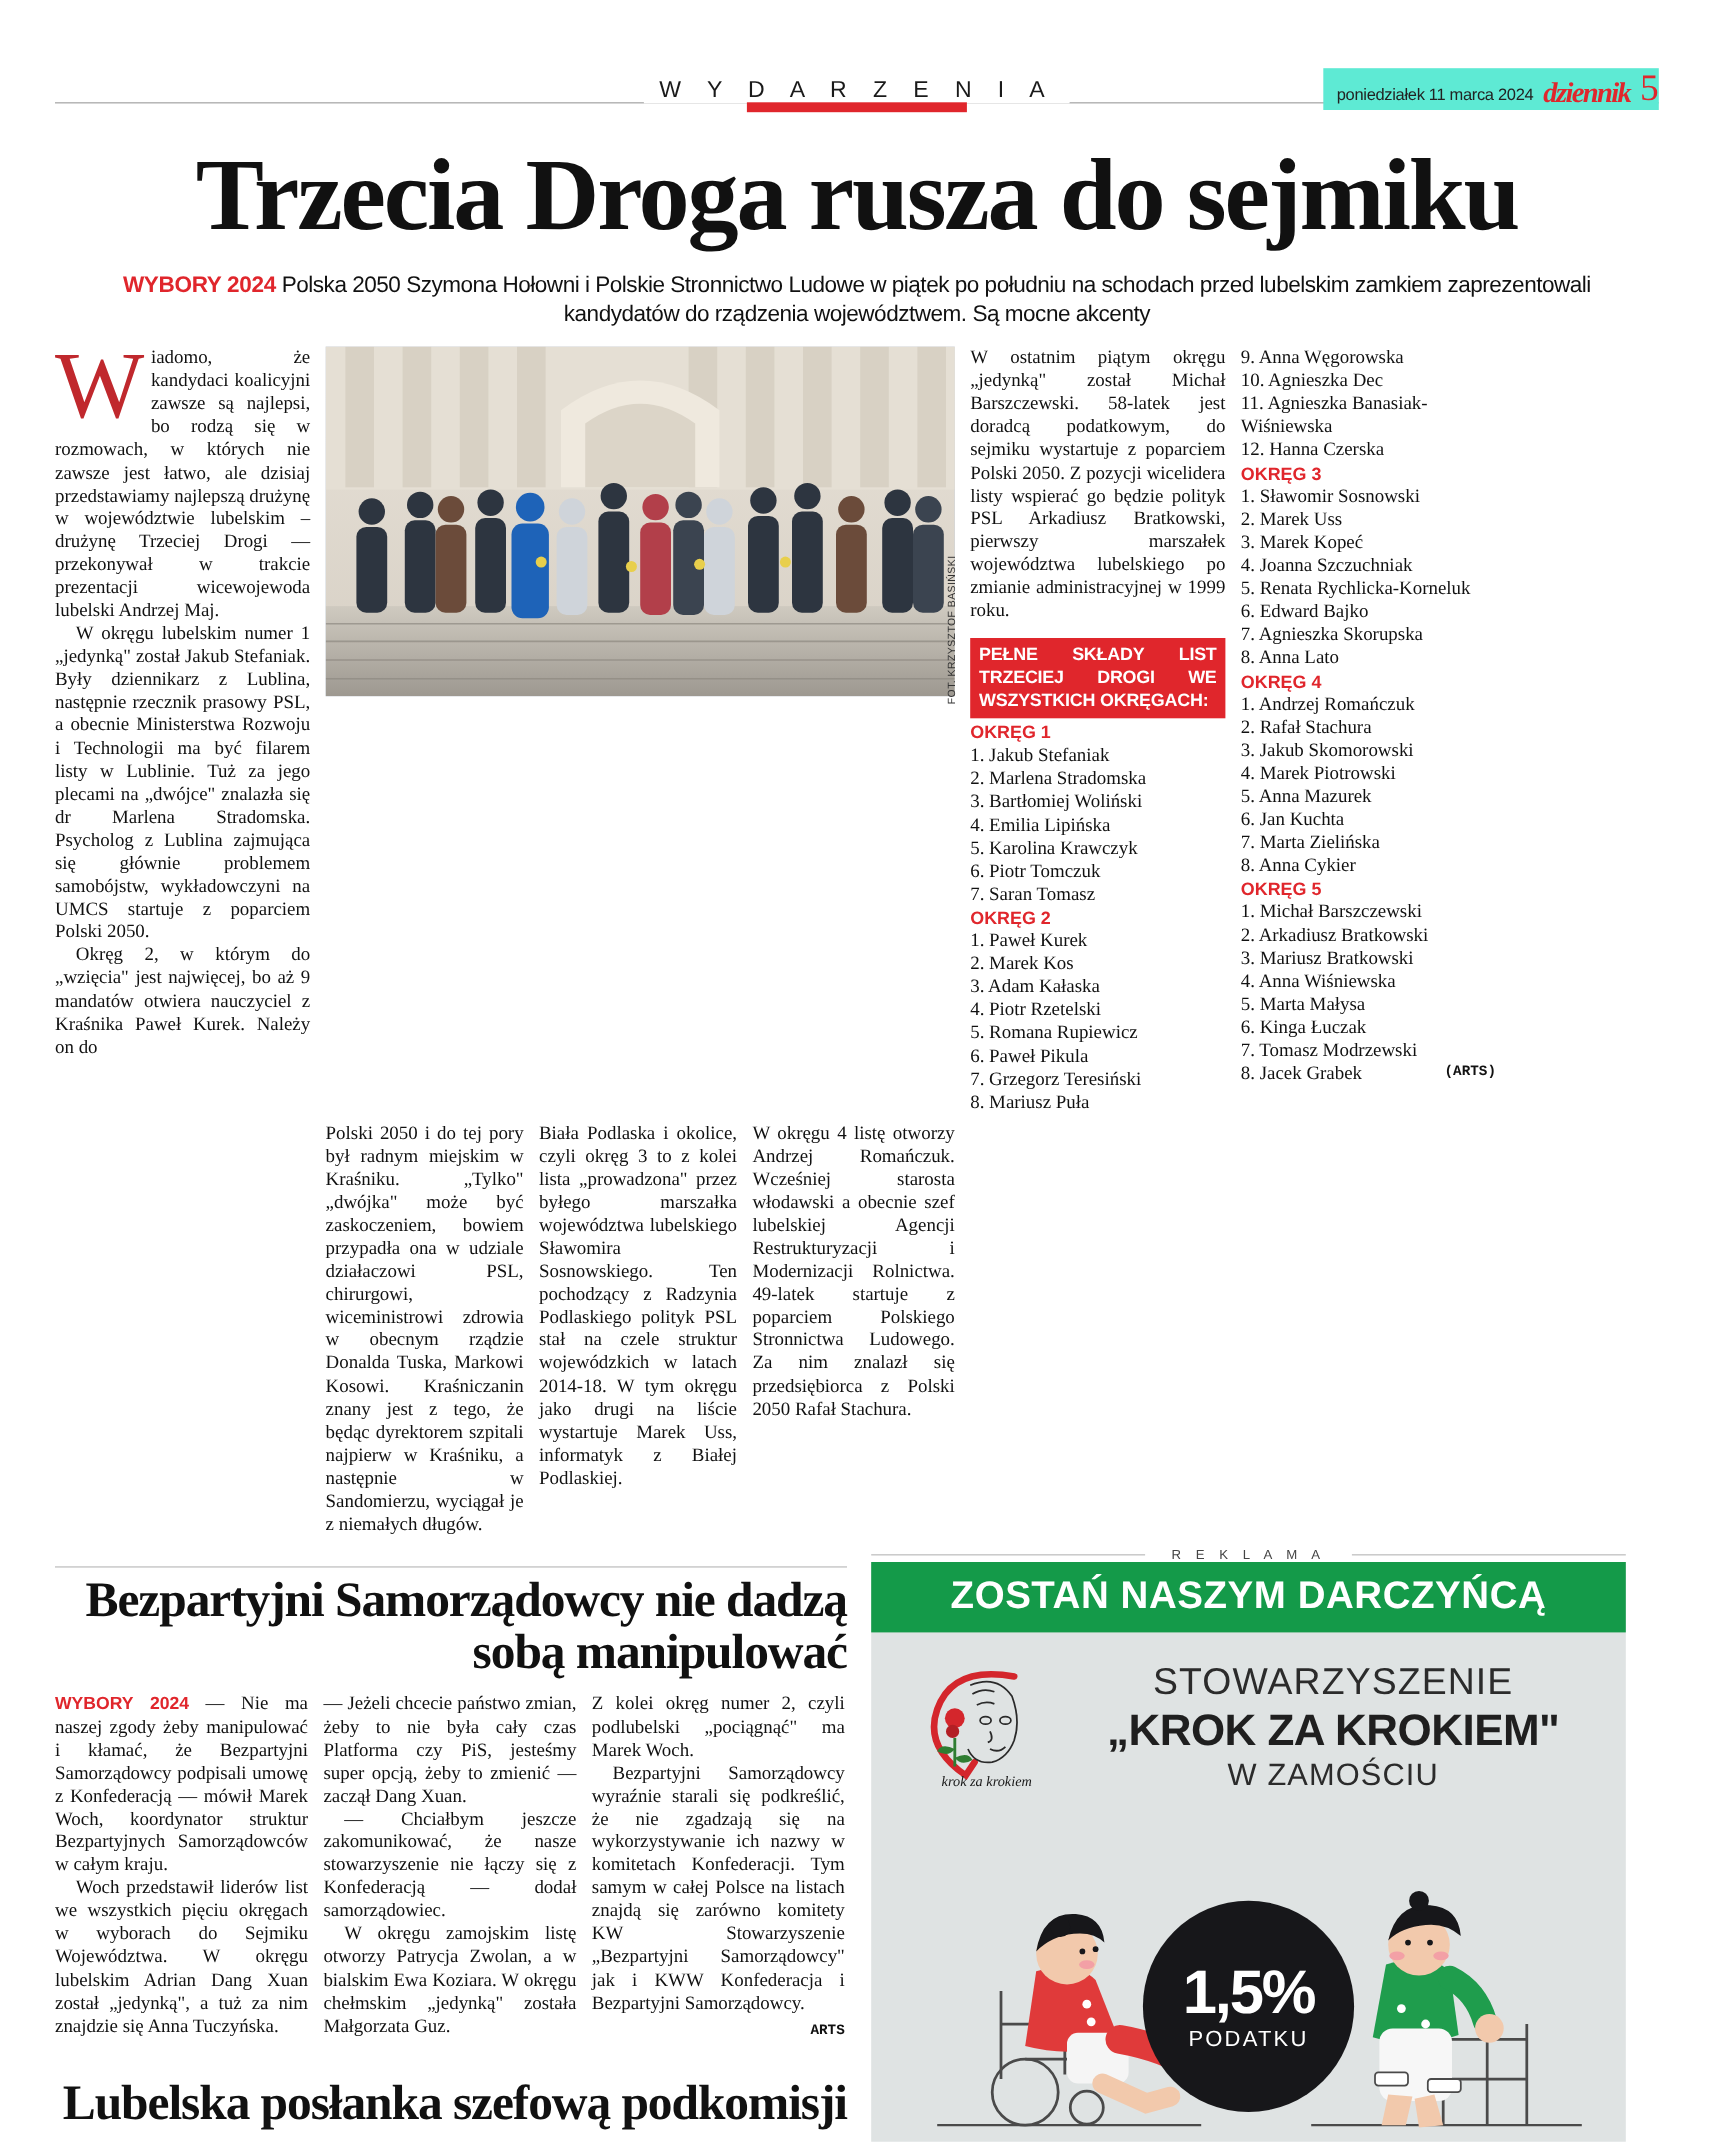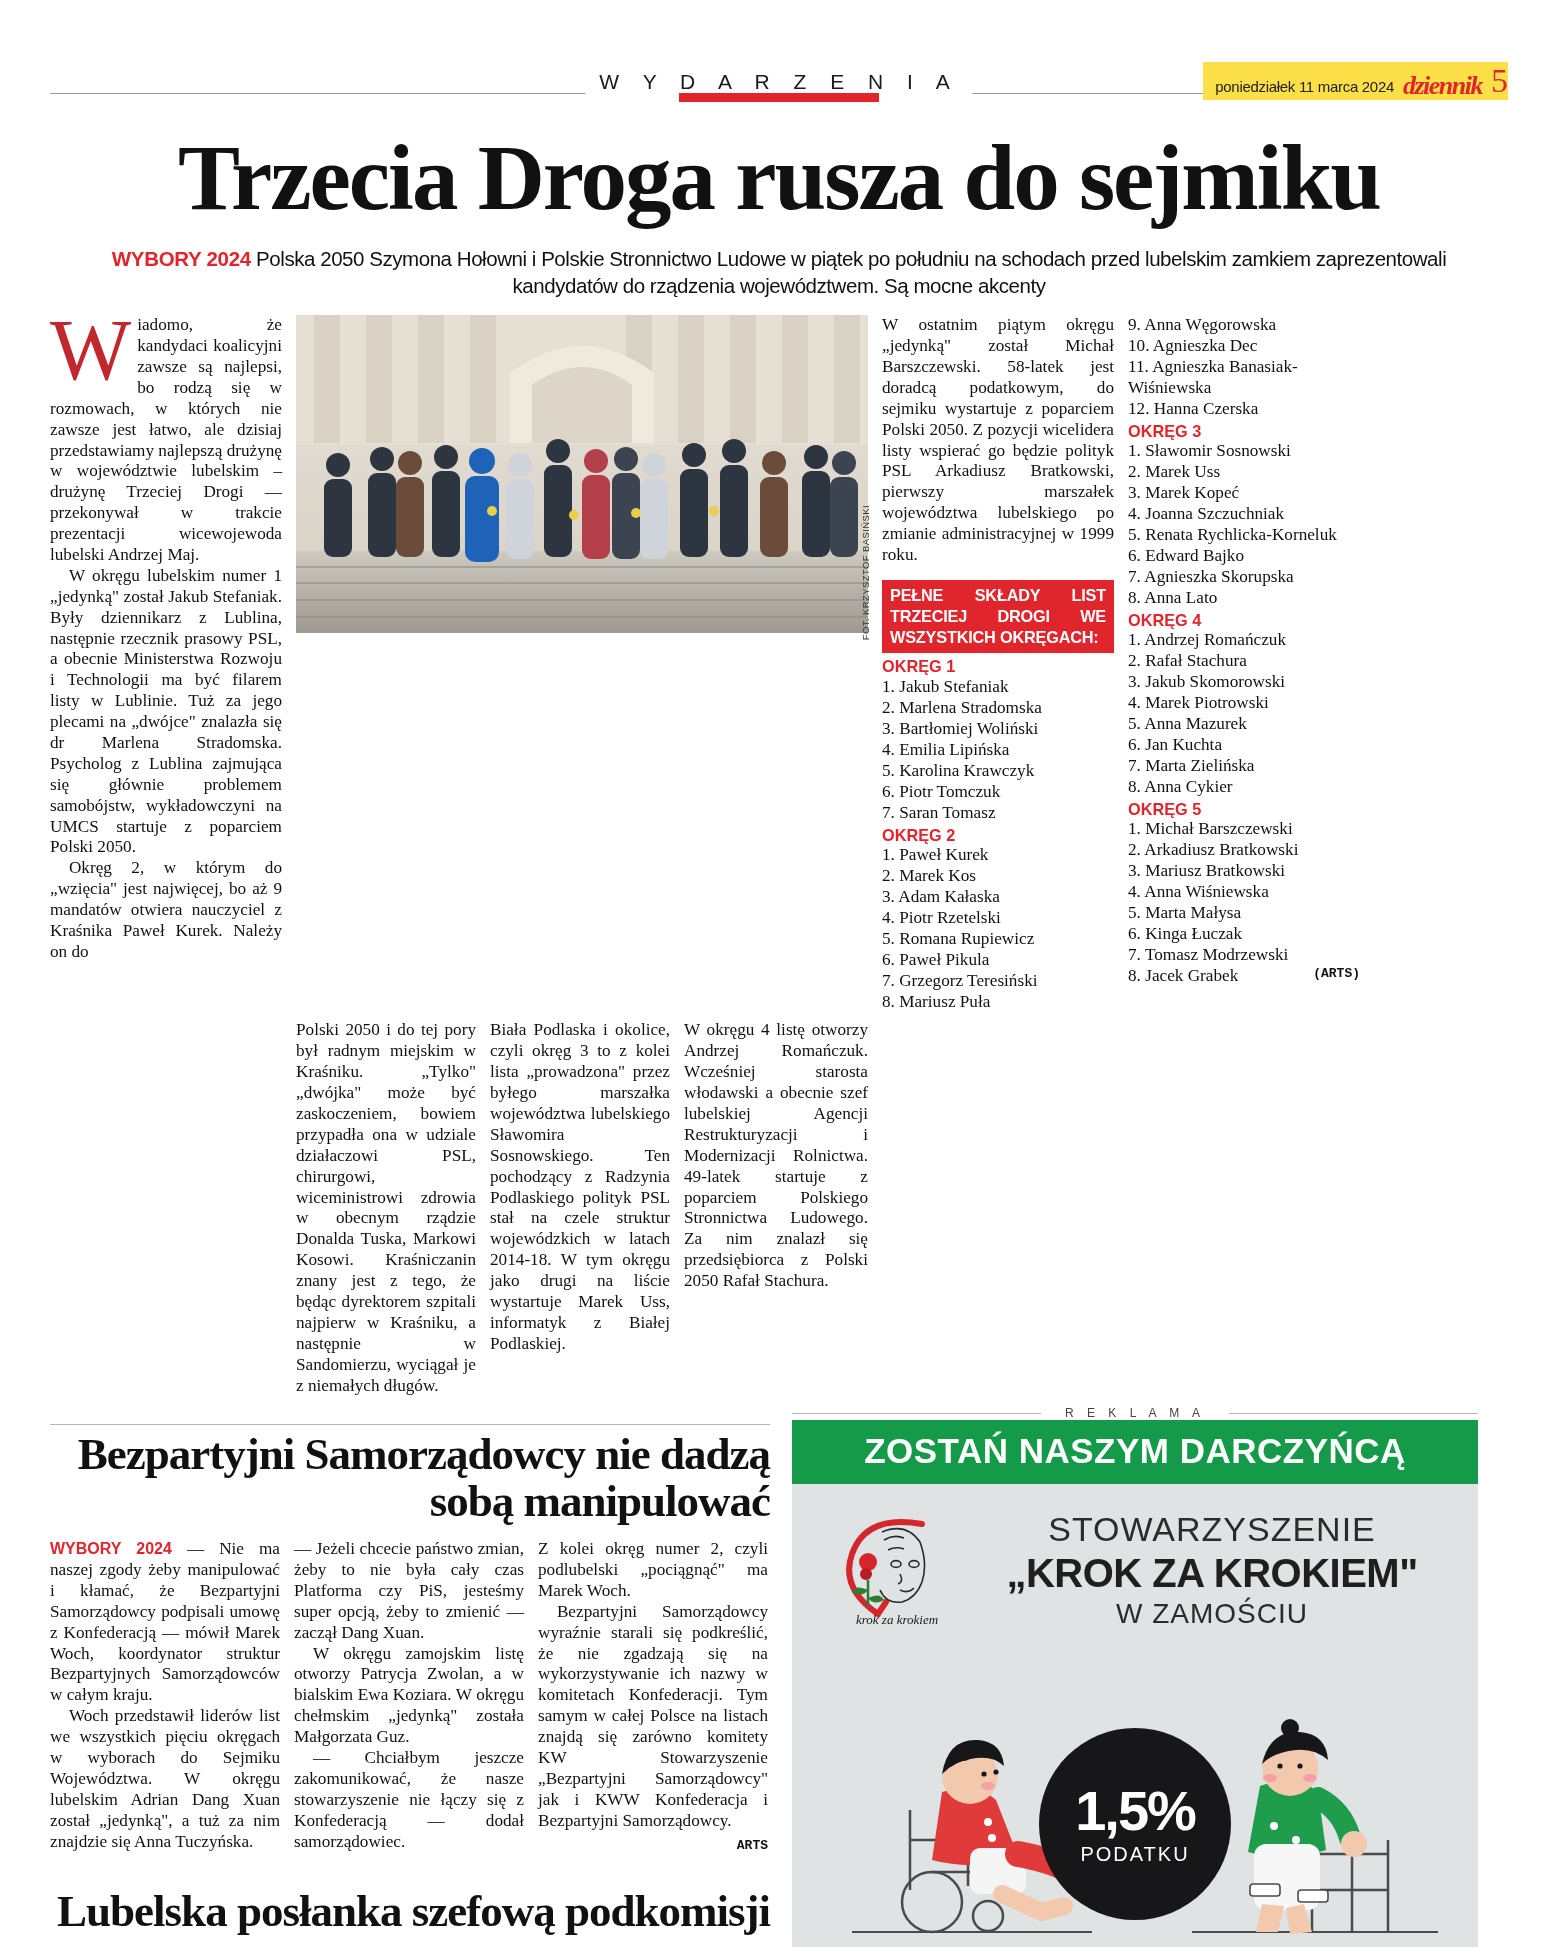--- a/index.html
+++ b/index.html
@@ -22,21 +22,21 @@
     font-family:"Liberation Sans", sans-serif;
     font-size:21px; letter-spacing:9px; font-weight:400; color:#1a1a1a;
     background:#fff; padding:0 14px; z-index:2;
   }
   .mast-redbar {
     position:absolute; left:50%; transform:translateX(-50%); top:35px;
     width:200px; height:9px; background:#e0262c; z-index:3;
   }
   .mast-right {
     position:absolute; right:0; top:4px; display:flex; align-items:baseline; gap:9px;
-    background:#fde047; padding-left:12px; z-index:2;
+    background:#5eead4; padding-left:12px; z-index:2;
   }
   .mast-date { font-family:"Liberation Sans", sans-serif; font-size:15px; color:#222; letter-spacing:-0.3px; }
   .mast-logo {
     font-family:"Liberation Serif", serif; font-style:italic; font-weight:bold;
     font-size:26px; color:#e0262c; letter-spacing:-1.5px; position:relative; top:2px;
   }
   .mast-pageno { font-family:"Liberation Serif", serif; font-size:34px; color:#e0262c; font-weight:400; }
 
   
   .headline-main {
@@ -359,22 +359,22 @@
       <div class="hrule"></div>
 
       <h2 class="headline-2">Bezpartyjni Samorządowcy nie dadzą sobą manipulować</h2>
       <div class="three">
         <div class="col">
           <p class="first"><span class="kicker2">WYBORY 2024</span><span> — Nie ma naszej zgody żeby manipulować i kłamać, że Bezpartyjni Samorządowcy podpisali umowę z Konfederacją — mówił Marek Woch, koordynator struktur Bezpartyjnych Samorządowców w całym kraju.</span></p>
           <p>Woch przedstawił liderów list we wszystkich pięciu okręgach w wyborach do Sejmiku Województwa. W okręgu lubelskim Adrian Dang Xuan został „jedynką", a tuż za nim znajdzie się Anna Tuczyńska.</p>
         </div>
         <div class="col">
           <p class="first">— Jeżeli chcecie państwo zmian, żeby to nie była cały czas Platforma czy PiS, jesteśmy super opcją, żeby to zmienić — zaczął Dang Xuan.</p>
+          <p>— Chciałbym jeszcze zakomunikować, że nasze stowarzyszenie nie łączy się z Konfederacją — dodał samorządowiec.</p>
           <p>W okręgu zamojskim listę otworzy Patrycja Zwolan, a w bialskim Ewa Koziara. W okręgu chełmskim „jedynką" została Małgorzata Guz.</p>
-          <p>— Chciałbym jeszcze zakomunikować, że nasze stowarzyszenie nie łączy się z Konfederacją — dodał samorządowiec.</p>
         </div>
         <div class="col">
           <p class="first">Z kolei okręg numer 2, czyli podlubelski „pociągnąć" ma Marek Woch.</p>
           <p>Bezpartyjni Samorządowcy wyraźnie starali się podkreślić, że nie zgadzają się na wykorzystywanie ich nazwy w komitetach Konfederacji. Tym samym w całej Polsce na listach znajdą się zarówno komitety KW Stowarzyszenie „Bezpartyjni Samorządowcy" jak i KWW Konfederacja i Bezpartyjni Samorządowcy.</p>
           <p style="text-align:right;text-indent:0;margin-top:2px"><span class="sig" style="float:none">ARTS</span></p>
         </div>
       </div>
 
       <h2 class="headline-2" style="margin-top:34px">Lubelska posłanka szefową podkomisji</h2>
 

